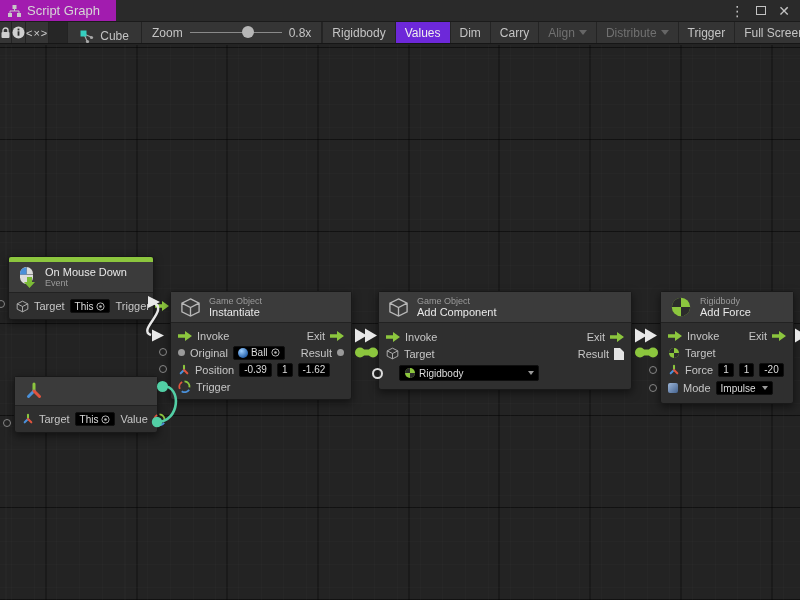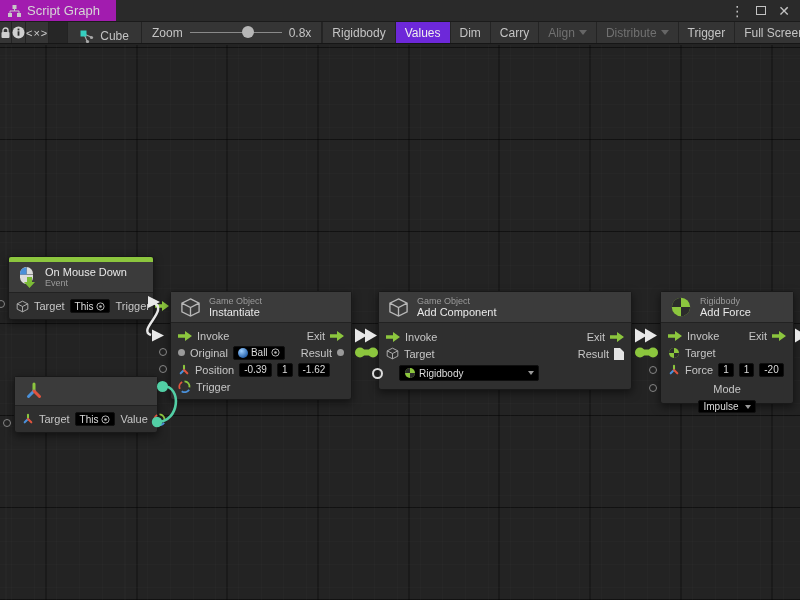--- a/index.html
+++ b/index.html
@@ -482,21 +482,21 @@
         <span class="field">
             <span>1</span>
           </span>
         <span class="field">
             <span>1</span>
           </span>
         <span class="field">
             <span>-20</span>
           </span>
       </div>
-      <div class="nrow" style="height:20px;flex-direction:column;">
+      <div class="nrow" style="height:20px;">
         <span class="modegem"></span>
         <span>Mode</span>
         <span class="field dropdown">
           <span>Impulse</span>
           <span class="dd-caret"></span>
         </span>
       </div>
     </div>
     <span class="port pcircle" style="left:-12px; top:74px;"></span>
     <span class="port pcircle" style="left:-12px; top:92px;"></span>

